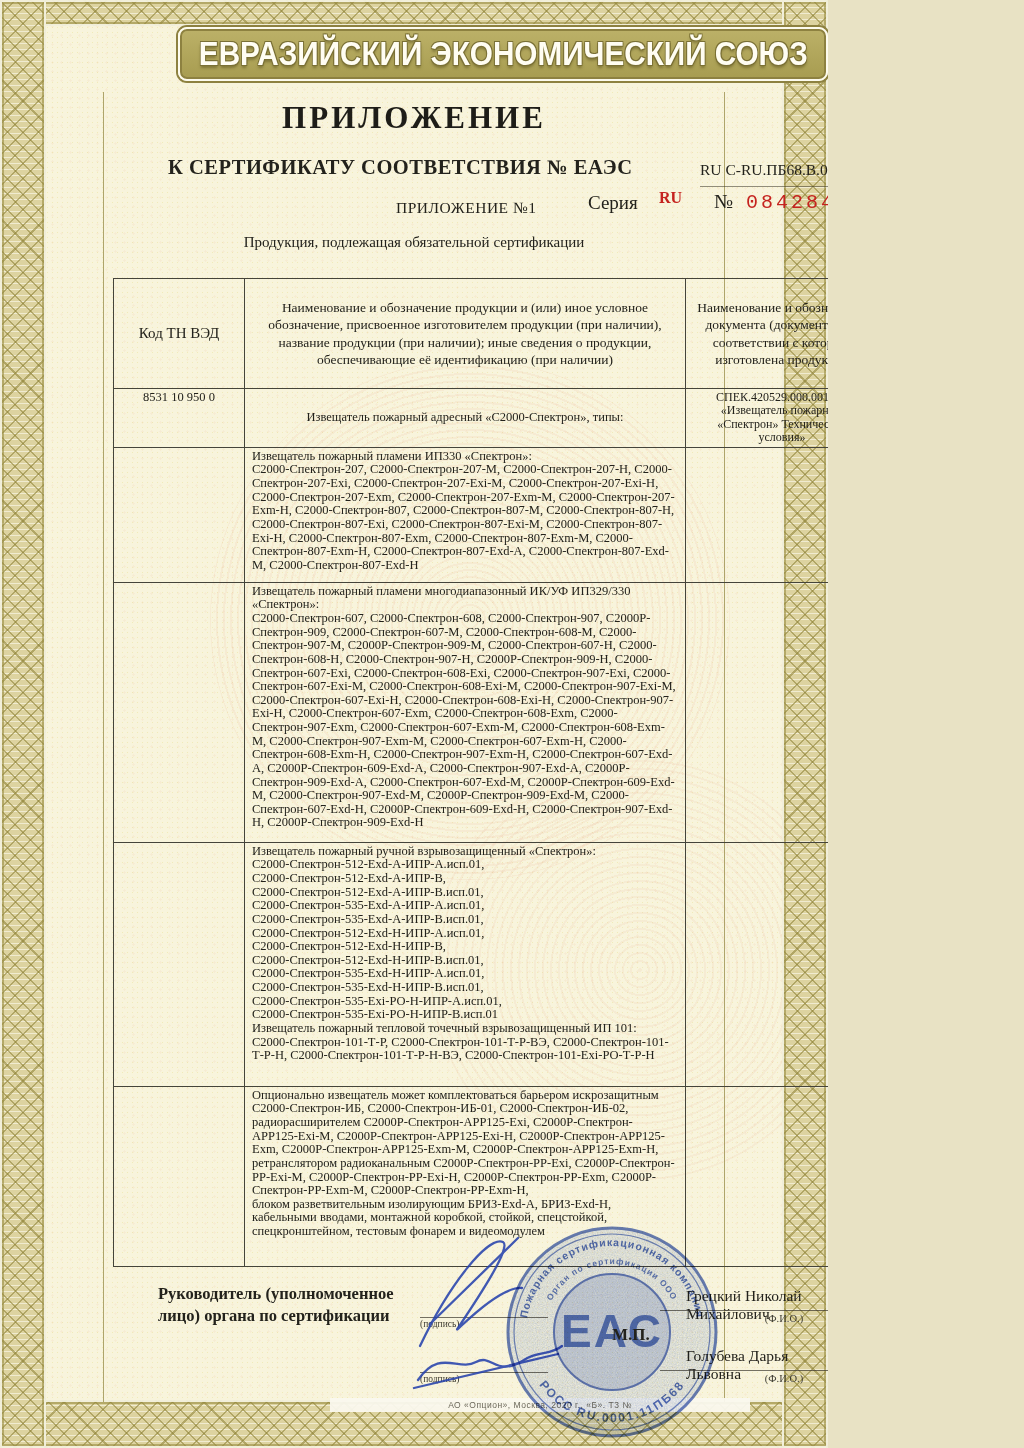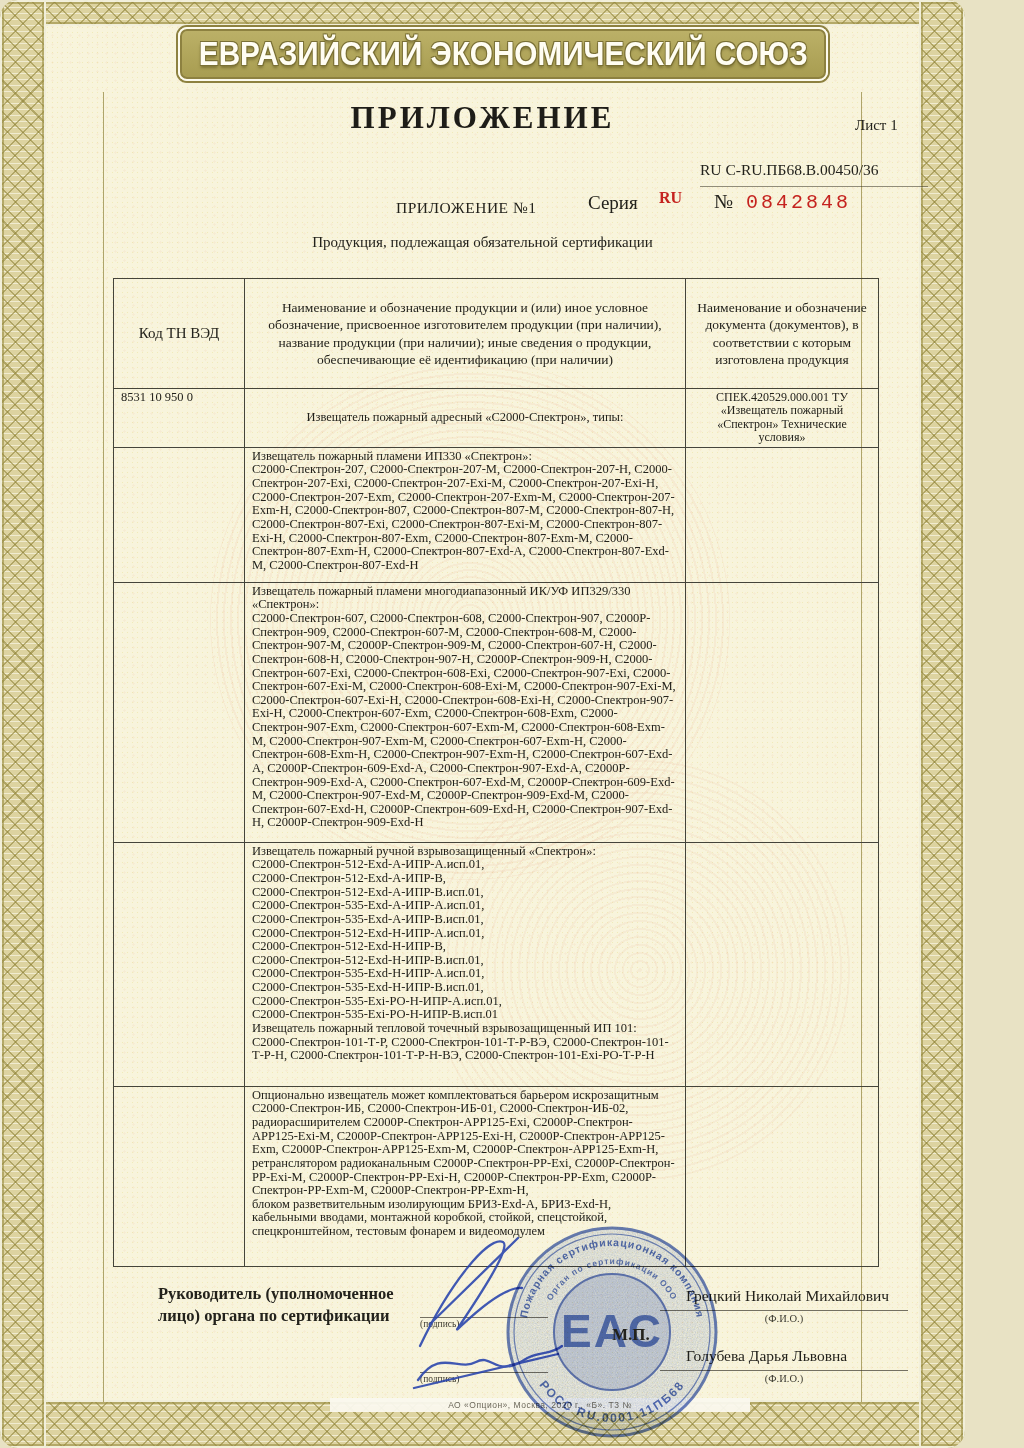--- a/index.html
+++ b/index.html
@@ -1,23 +1,23 @@
 <!DOCTYPE html>
 <html><head>
 <meta charset="utf-8">
 <style>
   html,body{margin:0;padding:0;background:#e8e2c4;}
-  .page{position:relative;width:965px;height:1448px;overflow:hidden;
+  .page{position:relative;width:828px;height:1448px;overflow:hidden;
         font-family:"Liberation Serif", serif;color:#23221c;
         background-color:#f8f4dc;
         background-image:
           radial-gradient(rgba(228,216,96,0.30) 0.8px, rgba(0,0,0,0) 1px),
           radial-gradient(rgba(242,196,164,0.16) 1px, rgba(0,0,0,0) 1.3px);
         background-size:5px 5px, 9px 9px;
-        background-position:0 0, 3px 4px;border-radius:18px;}
+        background-position:0 0, 3px 4px;}
   
   .rosette{position:absolute;border-radius:50%;pointer-events:none;}
   .r1{left:210px;top:360px;width:520px;height:520px;
       background:repeating-radial-gradient(circle at 50% 50%, rgba(232,168,138,0.12) 0 2px, rgba(0,0,0,0) 2px 7px);}
   .r2{left:430px;top:760px;width:420px;height:420px;
       background:repeating-radial-gradient(circle at 50% 50%, rgba(226,160,130,0.10) 0 2px, rgba(0,0,0,0) 2px 8px);}
   
   .frame{position:absolute;background-color:#ddd3a0;
         background-image:
           repeating-linear-gradient(45deg, rgba(141,129,53,0.55) 0 1.5px, rgba(0,0,0,0) 1.5px 11px),
@@ -53,21 +53,21 @@
   .series-value{position:absolute;left:659px;top:189px;font-size:16px;font-weight:bold;color:#c5231f;}
   .num-sign{position:absolute;left:714px;top:190px;font-size:20px;}
   .serial{position:absolute;left:746px;top:191px;font-size:20px;font-weight:normal;color:#c5231f;
         font-family:"Liberation Mono", monospace;letter-spacing:3px;}
   .subtitle{position:absolute;left:0;right:0;top:234px;text-align:center;font-size:15px;}
   
   table.products{position:absolute;left:113px;top:278px;width:724px;
         border-collapse:collapse;table-layout:fixed;}
   table.products td{border:1px solid #45443a;padding:2px 7px;vertical-align:top;
         font-size:12.5px;line-height:1.09;}
-  td.code{width:116px;vertical-align:middle;font-size:13px;}
+  td.code{width:116px;text-align:center;vertical-align:middle;font-size:13px;}
   td.prod{width:426px;}
   td.docu{width:178px;text-align:center;}
   tr.hdr td{vertical-align:middle;text-align:center;font-size:13.5px;line-height:1.27;}
   tr.hdr td.code{font-size:15px;}
   tr.hdr{height:110px;}
   tr.row0{height:56px;}
   tr.row0 td.prod{vertical-align:middle;text-align:center;}
   tr.row0 td.docu{font-size:12px;line-height:1.12;}
   tr.row1{height:135px;}
   tr.row2{height:260px;}
@@ -115,20 +115,21 @@
   <div class="frame right"></div>
   <div class="inner-frame"></div>
 
   <div class="banner">
     <span>ЕВРАЗИЙСКИЙ ЭКОНОМИЧЕСКИЙ СОЮЗ</span>
   </div>
 
   <div class="doc-title">ПРИЛОЖЕНИЕ</div>
   <div class="sheet">Лист 1</div>
 
+  <div class="cert-line">К СЕРТИФИКАТУ СООТВЕТСТВИЯ № ЕАЭС</div>
   <div class="cert-number">RU С-RU.ПБ68.В.00450/36</div>
 
   <div class="appendix">ПРИЛОЖЕНИЕ №1</div>
   <div class="series-label">Серия</div>
   <div class="series-value">RU</div>
   <div class="num-sign">№</div>
   <div class="serial">0842848</div>
 
   <div class="subtitle">Продукция, подлежащая обязательной сертификации</div>
 

